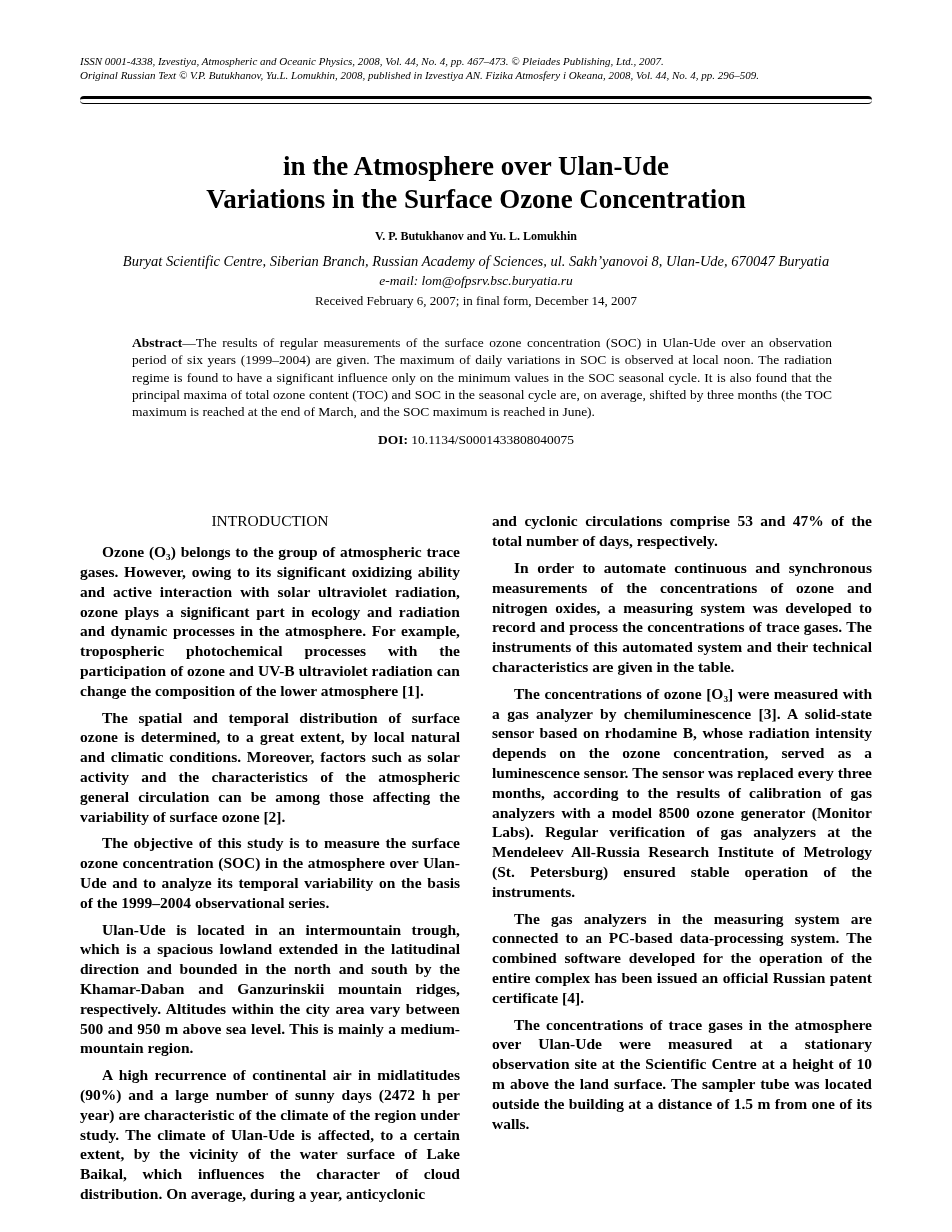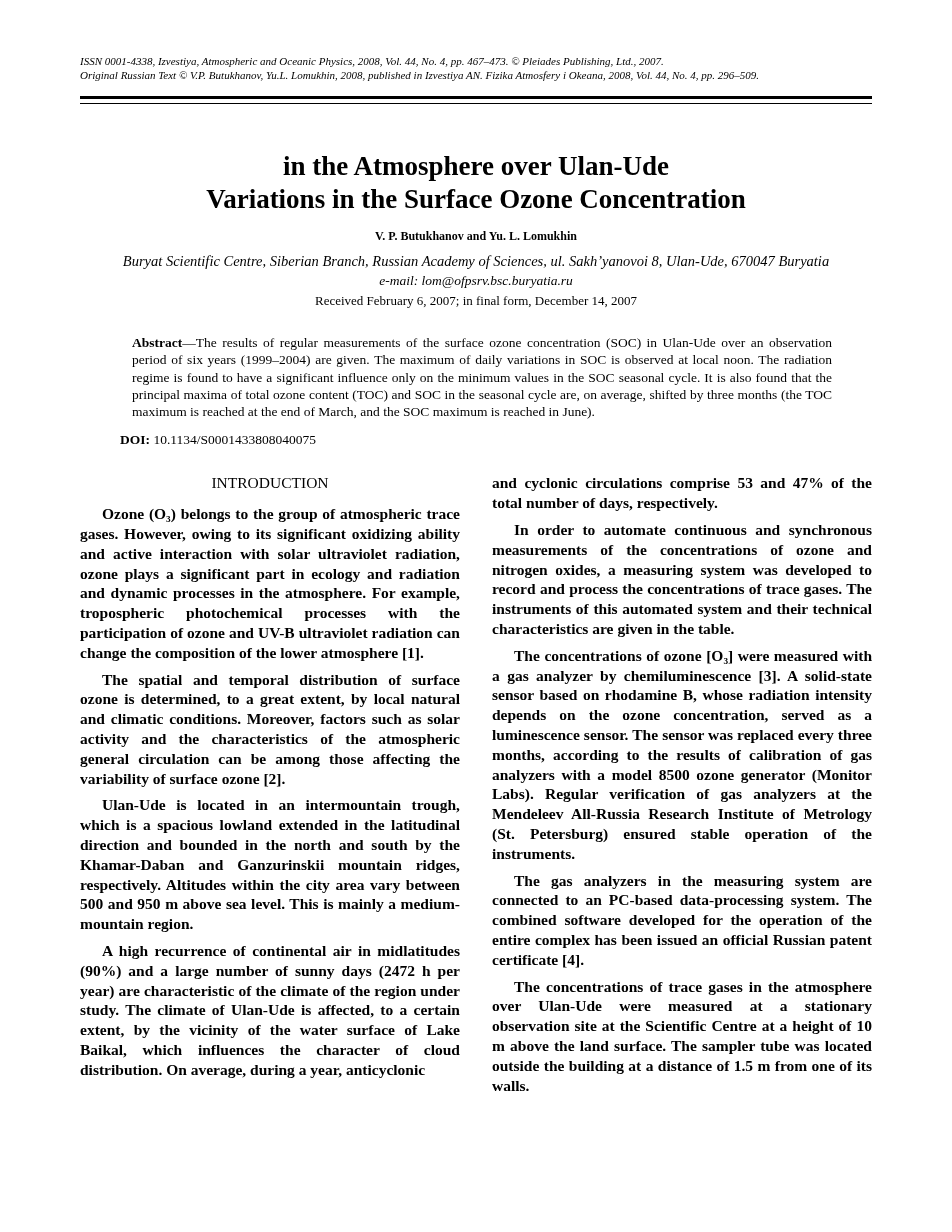--- a/index.html
+++ b/index.html
@@ -1,15 +1,15 @@
 <!DOCTYPE html>
 <html><head>
 <meta charset="utf-8">
 <style>
-  * { margin: 0; padding: 0; box-sizing: border-box; }
+  * { margin: 0; padding: 0; box-sizing: border-box; border-radius: 32px; }
   html, body { background: #ffffff; }
   .page {
     width: 952px;
     height: 1232px;
     background: #ffffff;
     position: relative;
     overflow: hidden;
     color: #000;
     font-family: "Liberation Serif", "DejaVu Serif", serif;
   }
@@ -59,24 +59,25 @@
 
   .abstract {
     margin: 25px 40px 0 52px;
     font-size: 13.5px;
     line-height: 17.3px;
     text-align: justify;
   }
   .doi {
     margin: 12px 40px 0 40px;
     font-size: 13.5px;
+    text-align: center;
   }
 
   .body-columns {
-    margin-top: 25px;
+    margin-top: 63px;
     display: flex;
     gap: 32px;
   }
   .col {
     width: 50%;
     font-size: 15.5px;
     line-height: 19.8px;
     text-align: justify;
   }
   .sec-heading {
@@ -122,20 +123,21 @@
     <p class="abstract"><b>Abstract</b><span>—The results of regular measurements of the surface ozone concentration (SOC) in Ulan-Ude over an observation period of six years (1999–2004) are given. The maximum of daily variations in SOC is observed at local noon. The radiation regime is found to have a significant influence only on the minimum values in the SOC seasonal cycle. It is also found that the principal maxima of total ozone content (TOC) and SOC in the seasonal cycle are, on average, shifted by three months (the TOC maximum is reached at the end of March, and the SOC maximum is reached in June).</span></p>
 
     <p class="doi"><b>DOI:</b> <span>10.1134/S0001433808040075</span></p>
 
     <div class="body-columns">
 
       <div class="col">
         <div class="sec-heading">INTRODUCTION</div>
         <p class="para">Ozone (O₃) belongs to the group of atmospheric trace gases. However, owing to its significant oxidizing ability and active interaction with solar ultraviolet radiation, ozone plays a significant part in ecology and radiation and dynamic processes in the atmosphere. For example, tropospheric photochemical processes with the participation of ozone and UV-B ultraviolet radiation can change the composition of the lower atmosphere [1].</p>
         <p class="para">The spatial and temporal distribution of surface ozone is determined, to a great extent, by local natural and climatic conditions. Moreover, factors such as solar activity and the characteristics of the atmospheric general circulation can be among those affecting the variability of surface ozone [2].</p>
+        <p class="para">The objective of this study is to measure the surface ozone concentration (SOC) in the atmosphere over Ulan-Ude and to analyze its temporal variability on the basis of the 1999–2004 observational series.</p>
         <p class="para">Ulan-Ude is located in an intermountain trough, which is a spacious lowland extended in the latitudinal direction and bounded in the north and south by the Khamar-Daban and Ganzurinskii mountain ridges, respectively. Altitudes within the city area vary between 500 and 950 m above sea level. This is mainly a medium-mountain region.</p>
         <p class="para">A high recurrence of continental air in midlatitudes (90%) and a large number of sunny days (2472 h per year) are characteristic of the climate of the region under study. The climate of Ulan-Ude is affected, to a certain extent, by the vicinity of the water surface of Lake Baikal, which influences the character of cloud distribution. On average, during a year, anticyclonic</p>
       </div>
 
       <div class="col">
         <p class="para noindent">and cyclonic circulations comprise 53 and 47% of the total number of days, respectively.</p>
         <p class="para">In order to automate continuous and synchronous measurements of the concentrations of ozone and nitrogen oxides, a measuring system was developed to record and process the concentrations of trace gases. The instruments of this automated system and their technical characteristics are given in the table.</p>
         <p class="para">The concentrations of ozone [O₃] were measured with a gas analyzer by chemiluminescence [3]. A solid-state sensor based on rhodamine B, whose radiation intensity depends on the ozone concentration, served as a luminescence sensor. The sensor was replaced every three months, according to the results of calibration of gas analyzers with a model 8500 ozone generator (Monitor Labs). Regular verification of gas analyzers at the Mendeleev All-Russia Research Institute of Metrology (St. Petersburg) ensured stable operation of the instruments.</p>
         <p class="para">The gas analyzers in the measuring system are connected to an PC-based data-processing system. The combined software developed for the operation of the entire complex has been issued an official Russian patent certificate [4].</p>
         <p class="para">The concentrations of trace gases in the atmosphere over Ulan-Ude were measured at a stationary observation site at the Scientific Centre at a height of 10 m above the land surface. The sampler tube was located outside the building at a distance of 1.5 m from one of its walls.</p>

